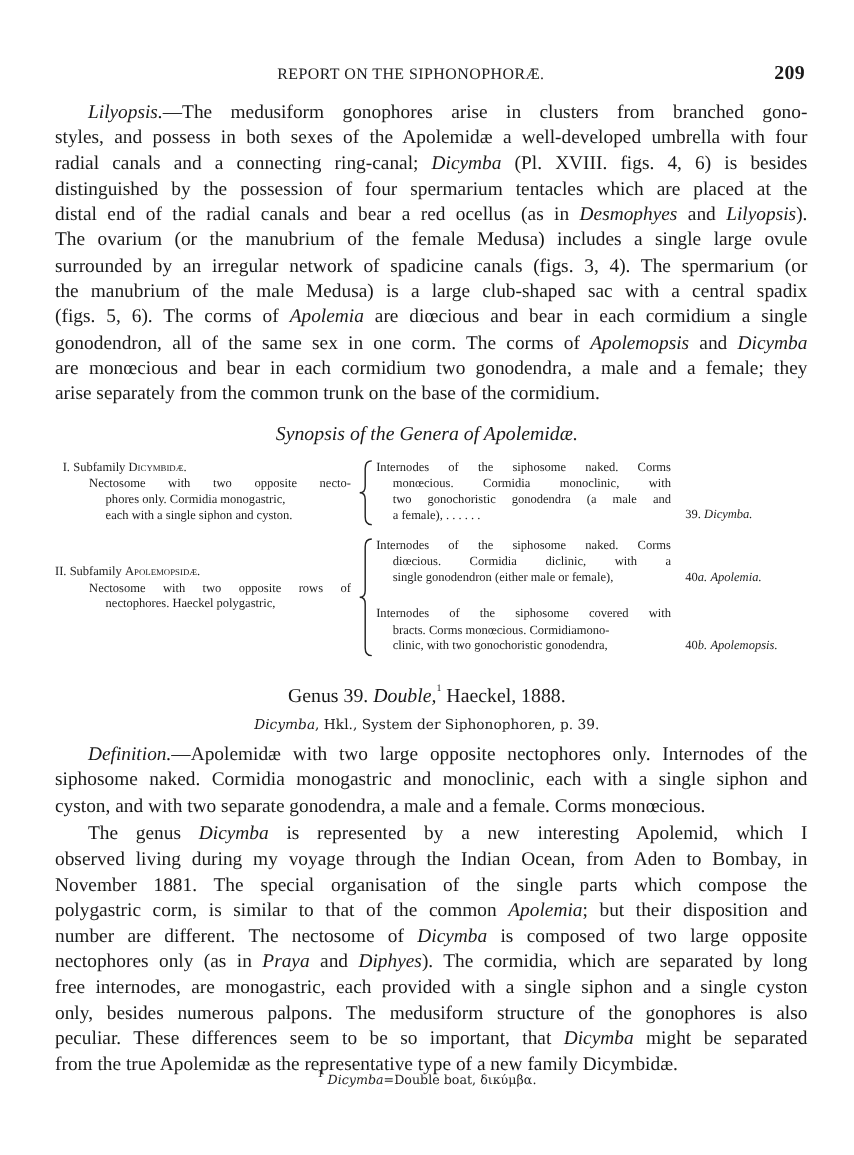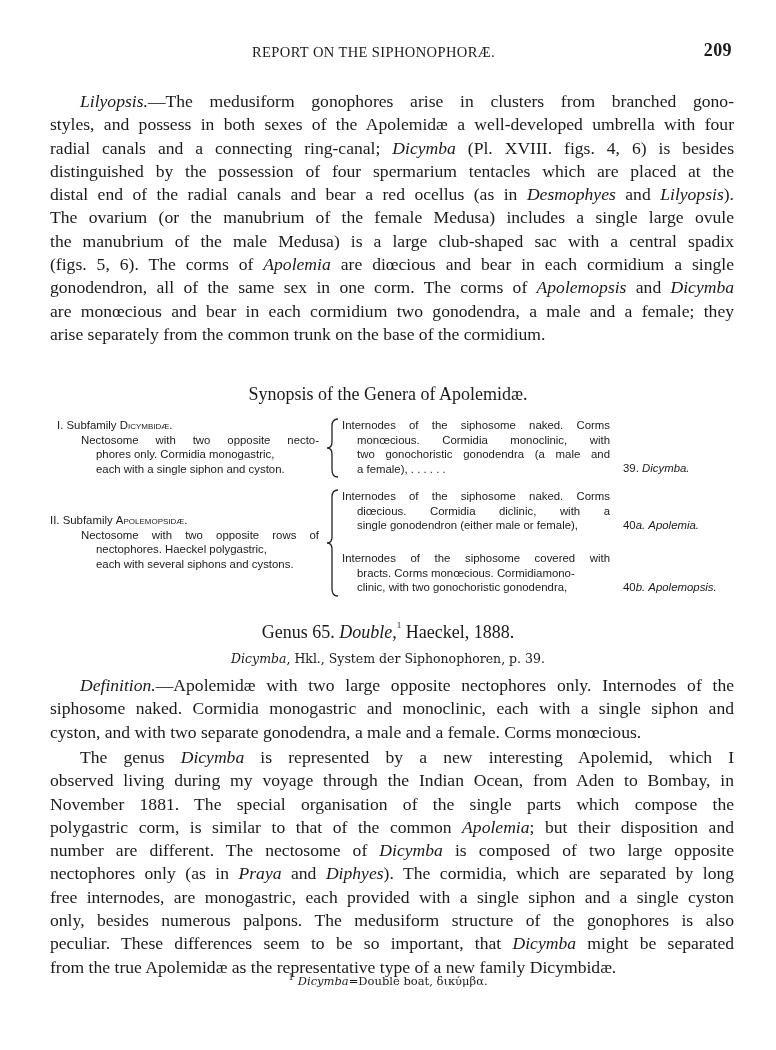--- a/index.html
+++ b/index.html
@@ -2,41 +2,41 @@
 <html><head>
   <meta charset="utf-8">
   <style>
     html, body { margin: 0; padding: 0; background: #ffffff; }
     body {
       width: 776px; height: 1050px; position: relative; overflow: hidden;
       font-family: "Liberation Serif", "DejaVu Serif", serif;
       color: #1a1a1a;
     }
     .running-head {
-      position: absolute; top: 40px; left: 0; width: 776px; height: 24px;
+      position: absolute; top: 56px; left: 0; width: 776px; height: 24px;
       font-size: 14.5px; letter-spacing: 0.4px;
     }
     .running-head .title { position: absolute; left: 252px; top: 4px; }
     .running-head .pnum { position: absolute; right: 44px; top: 0px; font-size: 18px; font-weight: bold; }
     .para {
       position: absolute; left: 50px; width: 684px;
       font-size: 17.6px; line-height: 23.3px; text-align: justify;
       margin: 0;
     }
     .para .line { display: block; text-align: justify; text-align-last: justify; white-space: nowrap; height: 23.3px; }
     .para .line.last { text-align-last: left; }
     .para .line.indent { padding-left: 30px; }
     i { font-style: italic; }
     .sc { font-variant: small-caps; }
     .syn-title {
       position: absolute; top: 384px; left: 0; width: 776px; text-align: center;
-      font-size: 18px; 
+      font-size: 18px; font-style: italic;
     }
     .syn {
-      position: absolute; font-family: Liberation Sans, sans-serif; font-size: 11.4px; line-height: 14.6px;
+      position: absolute; font-family: Liberation Serif, serif; font-size: 11.4px; line-height: 14.6px;
       color: #1a1a1a;
     }
     .syn .ln { display: block; white-space: nowrap; }
     .syn .j { text-align: justify; text-align-last: justify; }
     .brace-svg { position: absolute; }
     .genus-head { position: absolute; top: 622px; left: 0; width: 776px; text-align: center; font-size: 18px; }
     .genus-sub { position: absolute; top: 651px; left: 0; width: 776px; text-align: center; font-size: 12.5px; font-family: "DejaVu Serif", serif; }
     .footnote { position: absolute; top: 974px; left: 0; width: 776px; text-align: center; font-size: 11.5px; font-family: "DejaVu Serif", serif; }
     sup { font-size: 9px; vertical-align: top; position: relative; top: -2px; }
   </style>
@@ -48,20 +48,21 @@
   <span class="pnum">209</span>
 </div>
 
 <div class="para" style="top:90px;">
   <span class="line indent"><i>Lilyopsis.</i><span>—The medusiform gonophores arise in clusters from branched gono-</span></span>
   <span class="line">styles, and possess in both sexes of the Apolemidæ a well-developed umbrella with four</span>
   <span class="line"><span>radial canals and a connecting ring-canal; </span><i>Dicymba</i><span> (Pl. XVIII. figs. 4, 6) is besides</span></span>
   <span class="line">distinguished by the possession of four spermarium tentacles which are placed at the</span>
   <span class="line"><span>distal end of the radial canals and bear a red ocellus (as in </span><i>Desmophyes</i><span> and </span><i>Lilyopsis</i><span>).</span></span>
   <span class="line">The ovarium (or the manubrium of the female Medusa) includes a single large ovule</span>
+  <span class="line">surrounded by an irregular network of spadicine canals (figs. 3, 4).   The spermarium (or</span>
   <span class="line">the manubrium of the male Medusa) is a large club-shaped sac with a central spadix</span>
   <span class="line"><span>(figs. 5, 6).   The corms of </span><i>Apolemia</i><span> are diœcious and bear in each cormidium a single</span></span>
   <span class="line"><span>gonodendron, all of the same sex in one corm.   The corms of </span><i>Apolemopsis</i><span> and </span><i>Dicymba</i></span>
   <span class="line">are monœcious and bear in each cormidium two gonodendra, a male and a female; they</span>
   <span class="line last">arise separately from the common trunk on the base of the cormidium.</span>
 </div>
 
 <div class="syn-title">Synopsis of the Genera of Apolemidæ.</div>
 
 <div class="syn" style="top:418px; left:57px;">
@@ -82,21 +83,20 @@
   <span class="ln" style="padding-left:15px;">a female),       .       .       .       .       .       .</span>
 </div>
 <div class="syn" style="top:461px; left:623px;">
   <span>39.</span> <i>Dicymba.</i>
 </div>
 
 <div class="syn" style="top:513px; left:50px;">
   <span class="ln"><span>II.</span> <span>Subfamily</span> <span class="sc">Apolemopsidæ.</span></span>
   <span class="ln j" style="padding-left:31px; width:238px;">Nectosome with  two opposite rows of</span>
   <span class="ln" style="padding-left:46px;">nectophores.   Haeckel polygastric,</span>
-  <span class="ln" style="padding-left:46px;">each with several siphons and cystons.</span>
 </div>
 
 <svg class="brace-svg" style="left:326px; top:489px;" width="16" height="108" viewBox="0 0 16 108">
   <path d="M12 1 Q6 1 6 8 L6 48 Q6 54 1 54 Q6 54 6 60 L6 100 Q6 107 12 107" fill="none" stroke="#222" stroke-width="1.3"></path>
 </svg>
 
 <div class="syn" style="top:489px; left:342px; width:268px;">
   <span class="ln j">Internodes of the siphosome naked.   Corms</span>
   <span class="ln j" style="padding-left:15px;">diœcious.     Cormidia   diclinic,   with   a</span>
   <span class="ln" style="padding-left:15px;">single gonodendron (either male or female),</span>
@@ -108,21 +108,21 @@
 <div class="syn" style="top:551px; left:342px; width:268px;">
   <span class="ln j">Internodes of the siphosome covered with</span>
   <span class="ln" style="padding-left:15px;">bracts. Corms monœcious. Cormidiamono-</span>
   <span class="ln" style="padding-left:15px;">clinic, with two gonochoristic gonodendra,</span>
 </div>
 <div class="syn" style="top:580px; left:623px;">
   <span>40</span><i>b.</i> <i>Apolemopsis.</i>
 </div>
 
 <div class="genus-head">
-  <span>Genus 65. </span><i>Double,</i><sup>1</sup><span> Haeckel, 1888.</span>
+  <span>Genus 39. </span><i>Double,</i><sup>1</sup><span> Haeckel, 1888.</span>
 </div>
 <div class="genus-sub">
   <i>Dicymba</i><span>, Hkl., System der Siphonophoren, p. 39.</span>
 </div>
 
 <div class="para" style="top:674px;">
   <span class="line indent"><i>Definition.</i><span>—Apolemidæ with two large opposite nectophores only.   Internodes of the</span></span>
   <span class="line">siphosome naked.   Cormidia monogastric and monoclinic, each with a single siphon and</span>
   <span class="line last">cyston, and with two separate gonodendra, a male and a female.   Corms monœcious.</span>
 </div>

